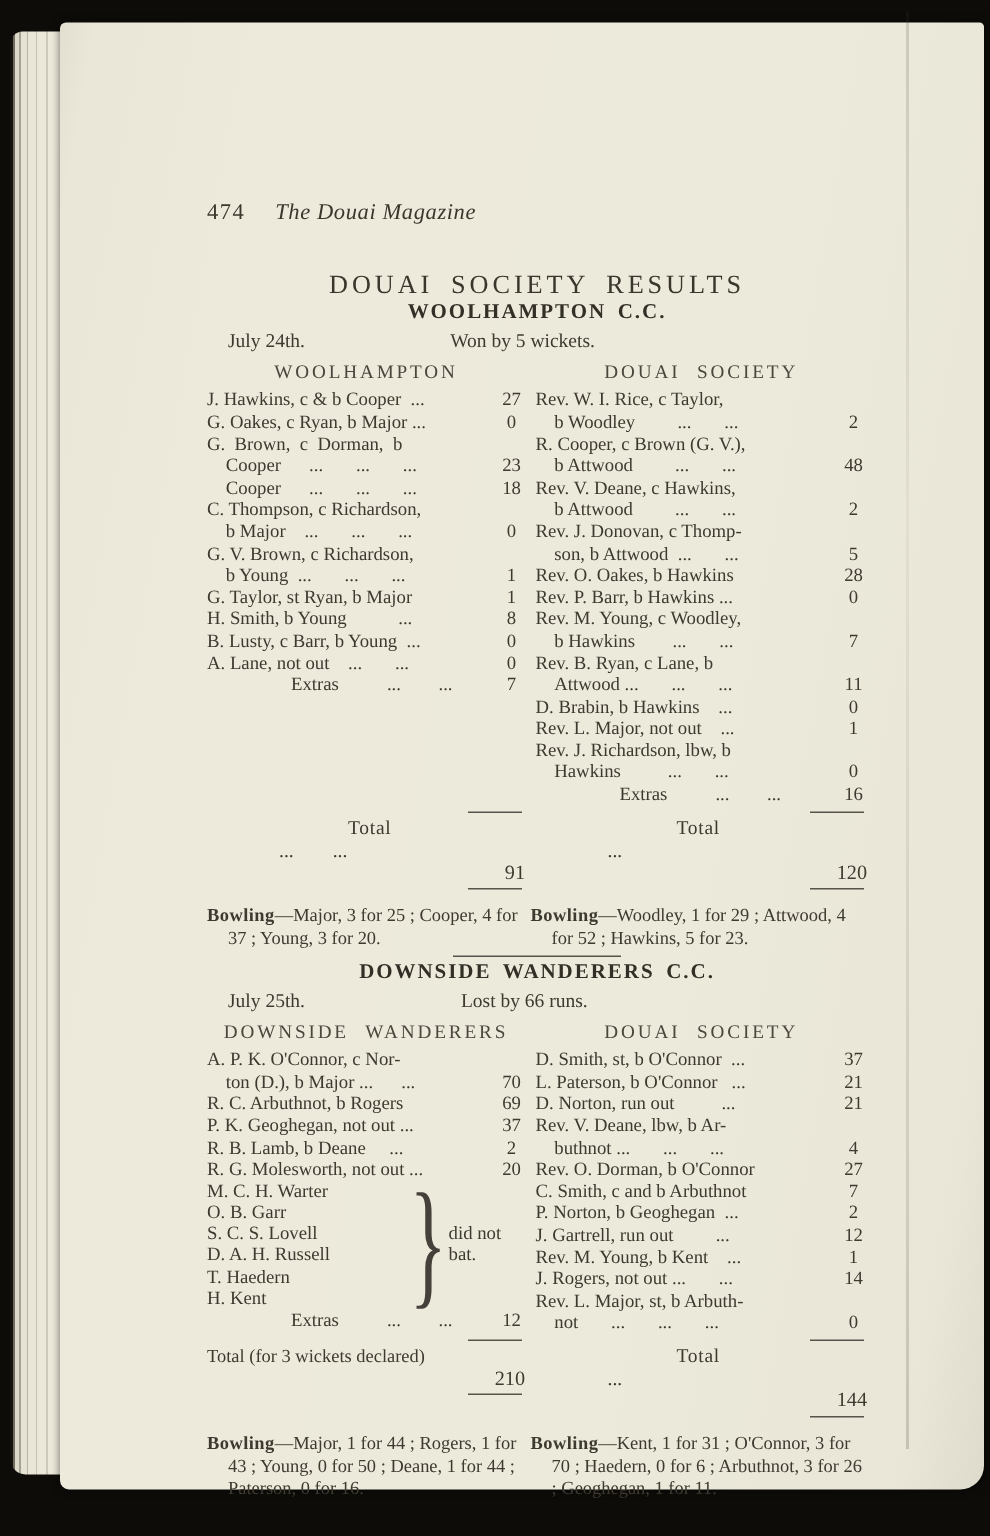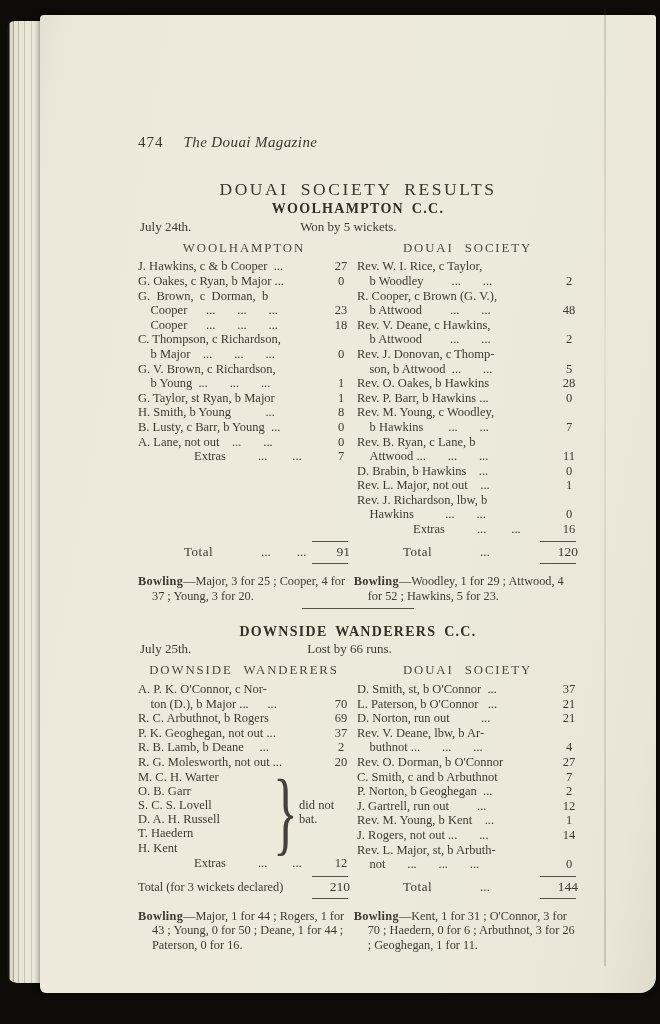--- a/index.html
+++ b/index.html
@@ -42,21 +42,21 @@
   .running-head .mag{font-style:italic;letter-spacing:.4px;}
   h1.main-heading{
     margin:32px 0 6px;text-align:center;font-weight:400;
     font-size:17.5px;letter-spacing:2.6px;word-spacing:5px;color:#3a362c;
   }
   h2.match-title{
     margin:4px 0 3px;text-align:center;font-weight:700;
     font-size:14px;letter-spacing:1.3px;word-spacing:3px;color:#332f26;
   }
   .date-result{position:relative;height:16px;font-size:13px;}
-  .date-result .date{position:absolute;left:2px;}
+  .date-result .date{position:absolute;left:14px;}
   .date-result .result{position:absolute;left:50%;transform:translateX(-60%);}
   .cols{display:flex;justify-content:space-between;margin-top:1px;}
   .col-l{width:212px;}
   .col-r{width:221px;}
   h3.team{
     margin:4px 0 4px;text-align:center;font-weight:400;
     font-size:12.8px;letter-spacing:1.9px;word-spacing:6px;color:#4b473d;
   }
   .bat-line{display:flex;justify-content:space-between;}
   .bt{white-space:pre-wrap;}
@@ -70,31 +70,31 @@
   .dnb-names{width:150px;}
   .dnb-name{line-height:14.2px;}
   .dnb-brace{
     font-size:94px;font-weight:400;color:#45413a;line-height:84px;
     transform:scaleX(.55);transform-origin:left center;width:26px;
   }
   .dnb-label{margin-left:0;}
   
   .total-block{margin-top:2px;}
   .rule{width:36px;height:1px;background:#57534a;margin:3px 2px 3px auto;}
-  .total-row{display:flex;align-items:baseline;font-size:13px;}
+  .total-row{display:flex;align-items:baseline;font-size:13px;flex-direction:column;}
   .total-label{padding-left:46px;letter-spacing:.5px;white-space:pre-wrap;}
   .total-label.full{padding-left:0;font-size:12.3px;letter-spacing:0;}
   .total-dots{margin-left:48px;white-space:pre-wrap;}
   .total-score{margin-left:auto;font-size:13.5px;}
   
   .bowl-row{display:flex;justify-content:space-between;}
   .bowling{margin:7px 0 0;font-size:12.3px;line-height:14.9px;padding-left:14px;text-indent:-14px;}
   .bowling b{font-weight:700;letter-spacing:.3px;}
   .divider{width:112px;height:1px;background:#56524a;margin:4px auto 3px;}
-  .sec2{margin-top:16px;}
+  .sec2{margin-top:4px;}
 </style>
 </head>
 <body>
 
 <div class="page-edges"></div>
 
 <div class="page">
   <div class="content">
 
     <div class="running-head">

